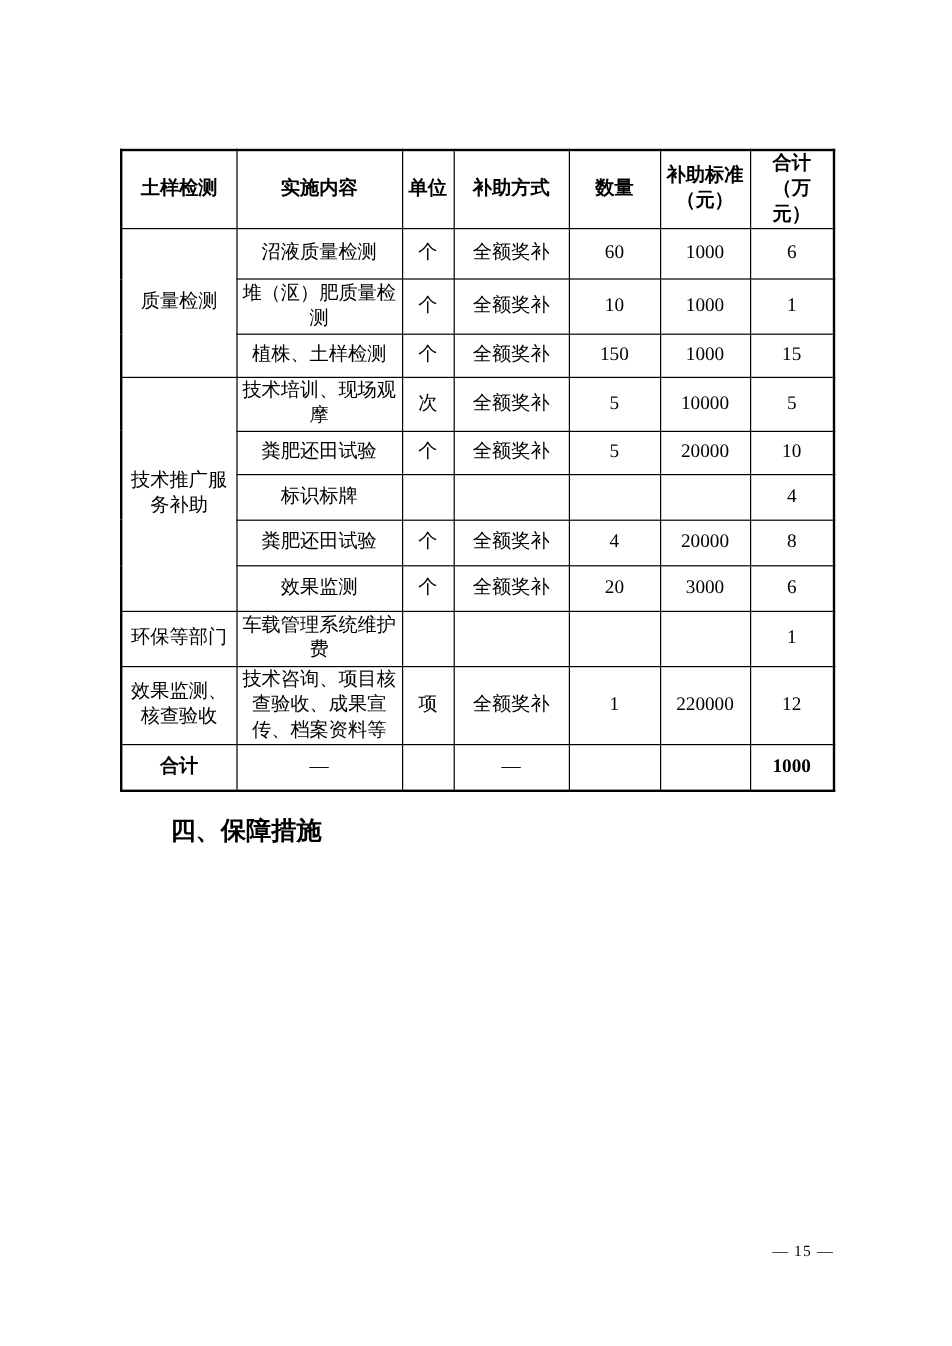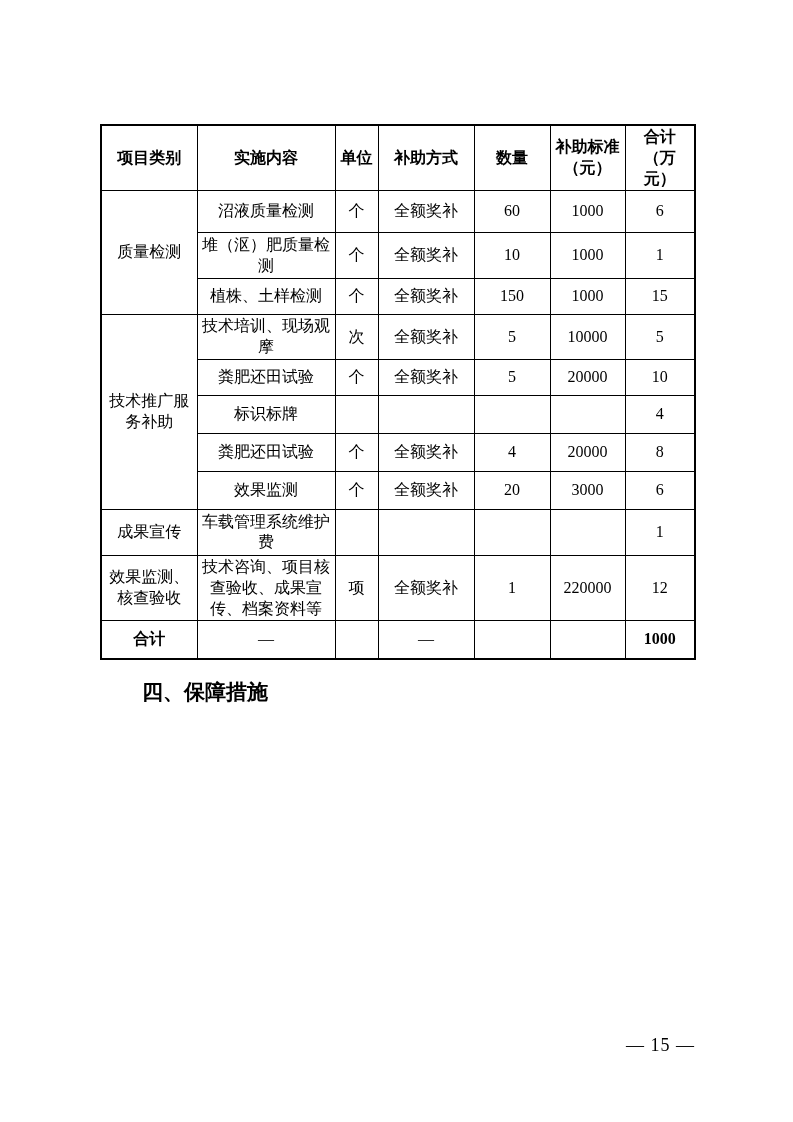--- a/index.html
+++ b/index.html
@@ -56,21 +56,21 @@
   .para {
     margin: 0;
     text-indent: 2em;
   }
   .para + .para { margin-top: 12px; }
   .para .lead { font-weight: bold; }
   .page-number {
     position: absolute;
     top: 1035px;
     right: 98px;
-    font-size: 18px;
+    font-size: 13px;
     letter-spacing: 1px;
     text-align: center;
   }
 </style>
 </head>
 <body>
 
 <div class="page">
   <div class="content">
 
@@ -79,21 +79,21 @@
         <col style="width:96px">
           <col style="width:138px">
           <col style="width:43px">
         <col style="width:96px">
           <col style="width:76px">
           <col style="width:75px">
           <col style="width:70px">
       </colgroup>
       <thead>
         <tr style="height:52px">
-          <th>项目类别</th>
+          <th>土样检测</th>
           <th>实施内容</th>
           <th>单位</th>
           <th>补助方式</th>
           <th>数量</th>
           <th>补助标准
 （元）</th>
           <th>合计
 （万元）</th>
         </tr>
       </thead>
@@ -161,21 +161,21 @@
         <tr style="height:38px">
           <td>效果监测</td>
           <td>个</td>
           <td>全额奖补</td>
           <td>20</td>
           <td>3000</td>
           <td>6</td>
         </tr>
 
         <tr style="height:46px">
-          <td class="cat-left">成果宣传</td>
+          <td class="cat-left">环保等部门</td>
           <td>车载管理系统维护费</td>
           <td></td>
           <td></td>
           <td></td>
           <td></td>
           <td>1</td>
         </tr>
 
         <tr style="height:58px">
           <td class="cat-left">效果监测、核查验收</td>

